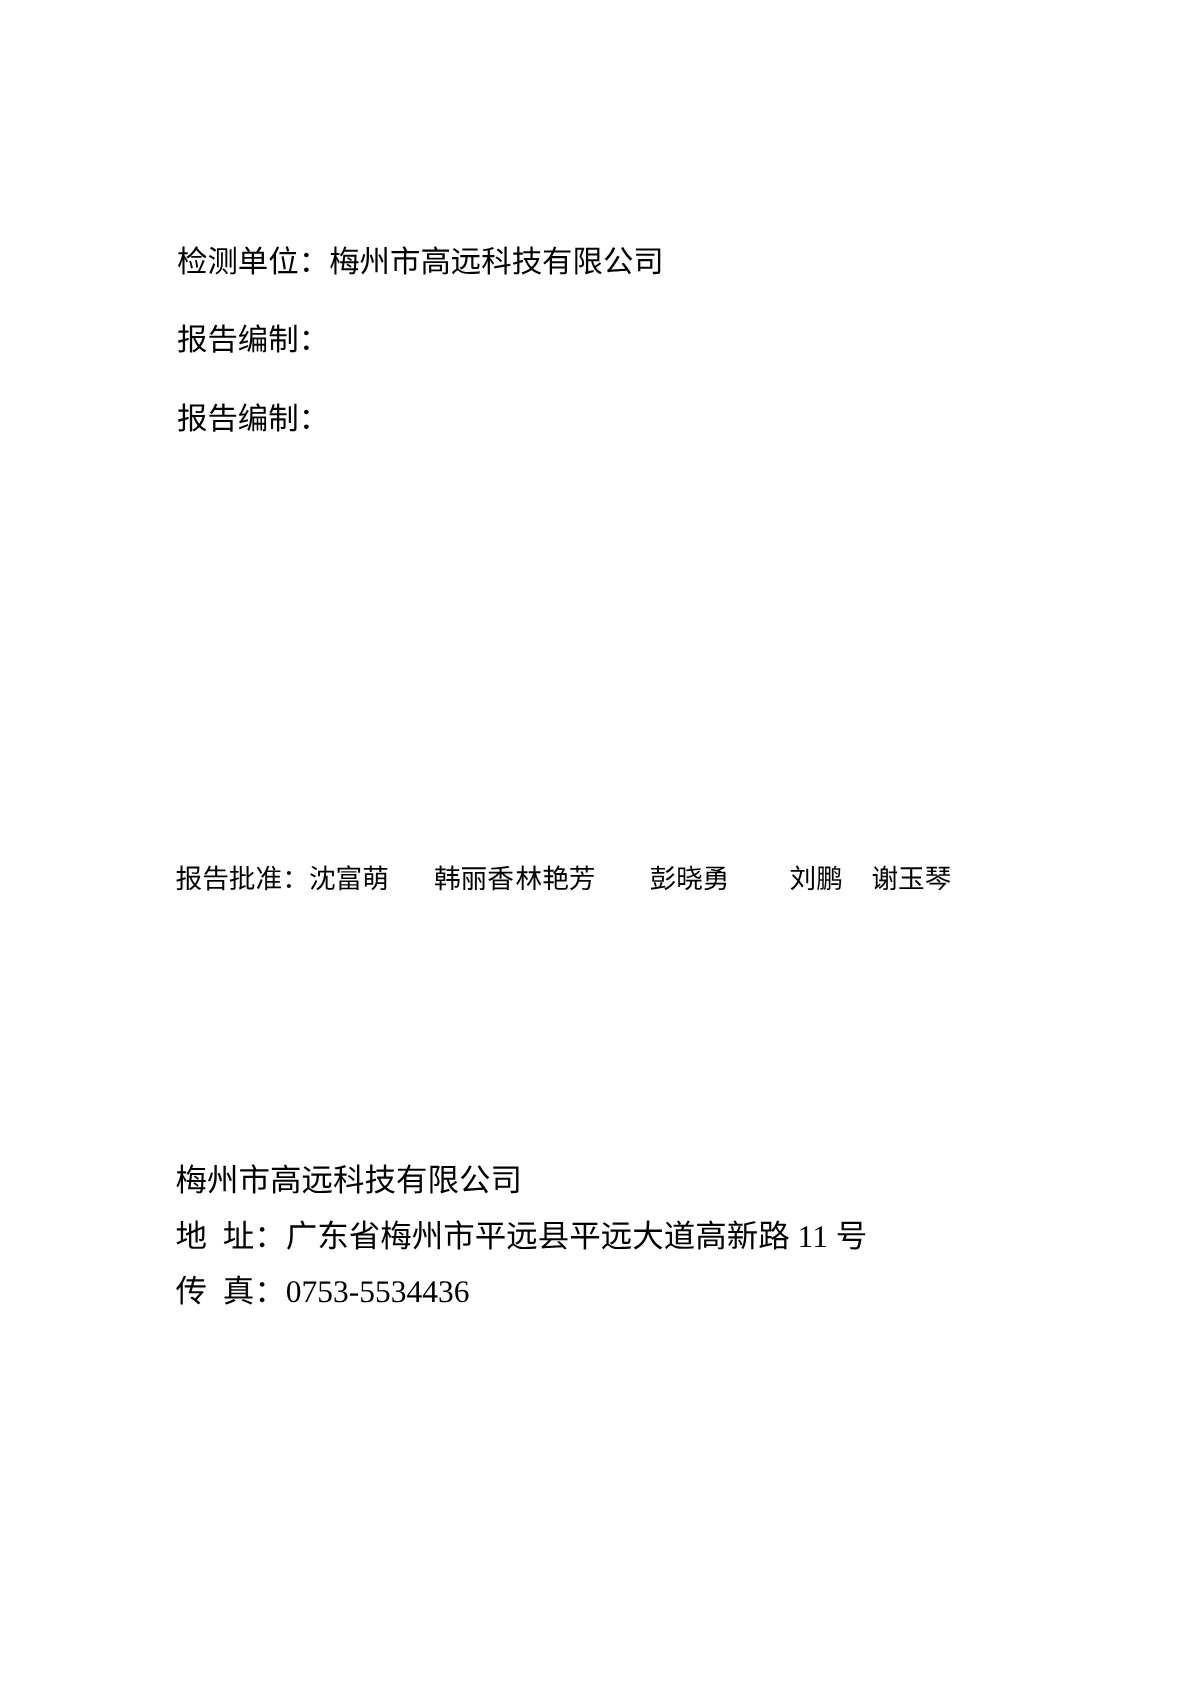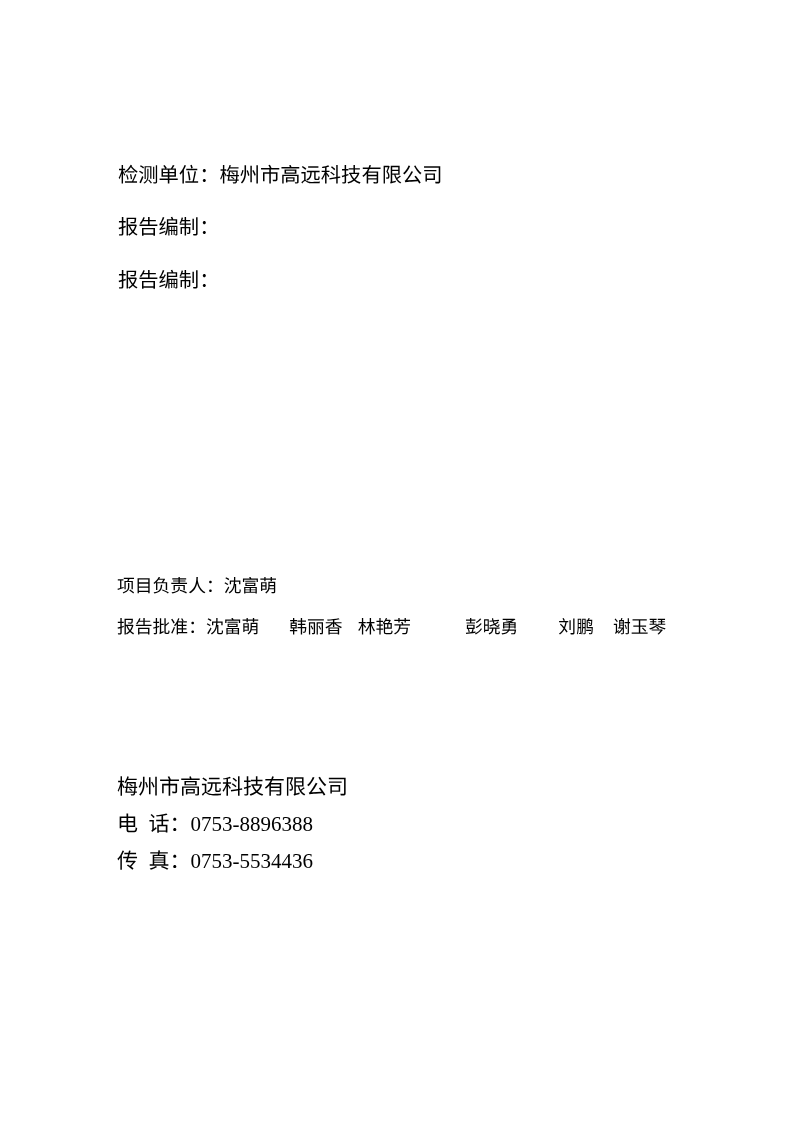--- a/index.html
+++ b/index.html
@@ -36,22 +36,22 @@
   
   .personnel {
     position: absolute;
     left: 117px;
     top: 566px;
     font-size: 17.8px;
     line-height: 41px;
   }
   .participant { display: inline; }
   .gap-wide   { margin-right: 30px; }
-  .gap-small  { margin-right: 15px; }
-  .gap-xwide  { margin-right: 33px; text-align: right; }
+  .gap-small  { margin-right: 1px; }
+  .gap-xwide  { margin-right: 15px; text-align: right; }
   .gap-med    { margin-right: 19px; margin-left: 21px; }
 
   
   .company-block {
     position: absolute;
     left: 117px;
     top: 769px;
     font-size: 21px;
     line-height: 37px;
   }
@@ -61,23 +61,22 @@
 
 <div class="page">
 
   <section class="report-fields">
     <p><span class="label">检测单位：</span><span>梅州市高远科技有限公司</span></p>
     <p><span class="label">报告编制：</span><span></span></p>
     <p><span class="label">报告编制：</span><span></span></p>
   </section>
 
   <section class="personnel">
-    <p><span class="label">项目负责人：</span><span>沈富萌</span></p>
     <p><span class="label">报告批准：</span><span class="participant gap-wide">沈富萌</span><span class="participant gap-small">韩丽香</span><span class="participant gap-xwide">林艳芳</span><span class="participant gap-med">彭晓勇</span><span class="participant gap-med">刘鹏</span><span class="participant">谢玉琴</span></p>
   </section>
 
   <section class="company-block">
     <p><span>梅州市高远科技有限公司</span></p>
-    <p><span class="label">电  话：</span><span>0753-8896388</span></p>
+    <p><span class="label">地  址：</span><span>广东省梅州市平远县平远大道高新路 11 号</span></p>
     <p><span class="label">传  真：</span><span>0753-5534436</span></p>
   </section>
 
 </div>
 
 </body></html>

